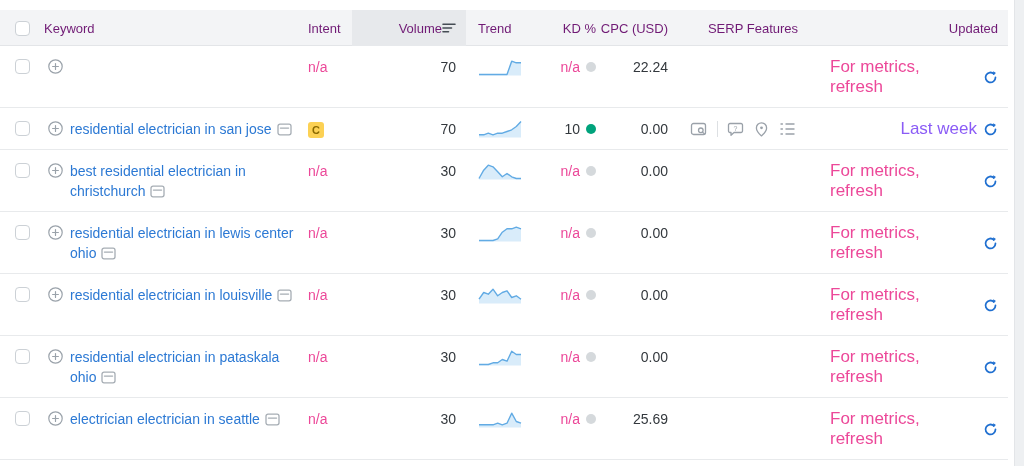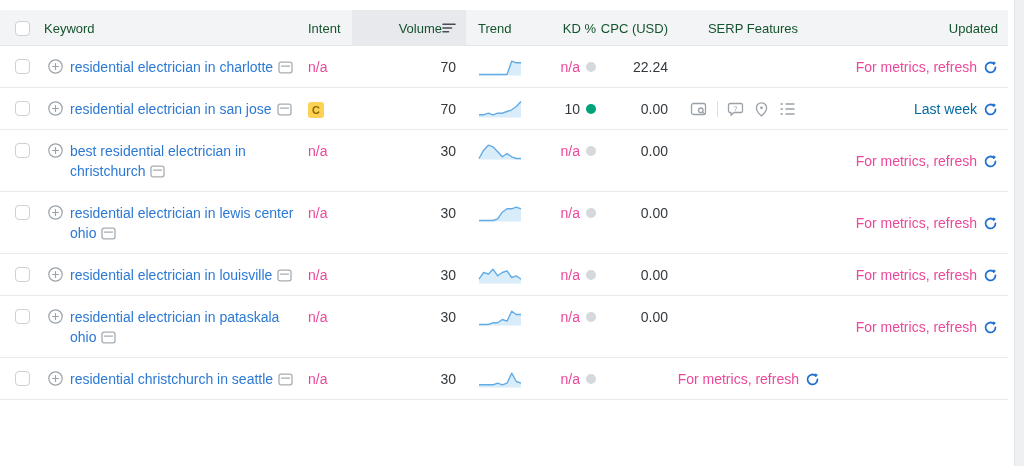--- a/index.html
+++ b/index.html
@@ -8,21 +8,21 @@
   .stage { position:relative; width:1024px; height:466px; background:#fff; }
   .gutter { position:absolute; right:0; top:0; width:10px; height:466px;
     background:#eef0f2; border-left:1px solid #e3e5e8; }
   .table-wrap { position:absolute; left:0; top:10px; width:1008px; }
 
   .grid-row { display:grid;
     grid-template-columns:44px 256px 52px 114px 79px 55px 76px 154px 178px; }
 
   
   .thead { background:#f3f4f6; height:36px; border-bottom:1px solid #e3e5e8; }
-  .th { display:flex; align-items:center; font-size:13px; color:#14532d; height:36px; }
+  .th { display:flex; align-items:center; font-size:13px; color:#701a75; height:36px; }
   .th-check { justify-content:center; }
   .th-intent { padding-left:8px; }
   .th-volume { justify-content:flex-end; padding-right:10px; background:#e7e9ec; gap:0; }
   .th-trend { padding-left:12px; }
   .th-kd { justify-content:flex-end; padding-right:4px; }
   .th-cpc { justify-content:flex-end; padding-right:8px; }
   .th-serp { justify-content:center; }
   .th-upd { justify-content:flex-end; padding-right:10px; }
 
   
@@ -43,22 +43,22 @@
   .c-kd { display:flex; justify-content:flex-end; align-items:center; padding-right:4px; align-items:flex-start; }
   .c-kd .kd-inner { display:flex; align-items:center; gap:6px; }
   .dot { width:10px; height:10px; border-radius:50%; display:inline-block; }
   .dot-grey { background:#d5d9dc; }
   .dot-green { background:#00a37c; }
   .c-cpc { text-align:right; padding-right:8px; }
   .c-serp { display:flex; align-items:center; gap:9px; padding-left:14px; padding-top:12px; align-items:flex-start; }
   .c-serp .sicon { display:inline-flex; margin-top:1px; }
   .vdiv { width:1px; height:16px; background:#dde0e3; margin-top:1px; }
   .c-upd { display:flex; justify-content:flex-end; padding-right:10px; }
-  .upd-inner { display:flex; align-items:center; gap:6px; font-size:14px; cursor:pointer; }
-  .upd-dark { color:#0369a1; }
+  .upd-inner { display:flex; align-items:center; gap:6px; font-size:17px; cursor:pointer; }
+  .upd-dark { color:#8b5cf6; }
   svg { display:block; }
 </style>
 </head>
 <body>
 
 <div class="stage">
   <div class="table-wrap">
 
     <div class="grid-row thead">
       <div class="th th-check">
@@ -86,26 +86,20 @@
     <div class="cell c-check">
       <span class="checkbox"></span>
     </div>
     <div class="cell c-kw">
       <span class="plus-wrap">
         <svg width="15" height="15" viewBox="0 0 15 15">
           <circle cx="7.5" cy="7.5" r="6.7" fill="none" stroke="#9aa2aa" stroke-width="1.2"></circle>
           <path d="M7.5 4.6v5.8M4.6 7.5h5.8" stroke="#9aa2aa" stroke-width="1.2" stroke-linecap="round"></path>
         </svg>
       </span>
-      <span class="kw-text"><span>residential electrician in charlotte</span><span class="snip">
-          <svg width="15" height="13" viewBox="0 0 15 13">
-            <rect x="1" y="1.2" width="13" height="10.6" rx="2" fill="none" stroke="#a6adb4" stroke-width="1.3"></rect>
-            <path d="M3.4 5.1h8.2" stroke="#a6adb4" stroke-width="1.3" stroke-linecap="round"></path>
-          </svg>
-        </span></span>
     </div>
     <div class="cell c-intent">
       <span class="muted">n/a</span>
     </div>
     <div class="cell c-vol">70</div>
     <div class="cell c-trend">
       <span><svg width="44" height="22" viewBox="0 0 44 22">
                 <path d="M1.0 19.5 L5.7 19.5 L10.3 19.5 L15.0 19.5 L19.7 19.5 L24.3 19.5 L29.0 19.5 L33.7 6.2 L38.3 7.8 L43.0 7.8 L43 20.5 L1 20.5 Z" fill="#d9ecfa"></path>
                 <path d="M1.0 19.5 L5.7 19.5 L10.3 19.5 L15.0 19.5 L19.7 19.5 L24.3 19.5 L29.0 19.5 L33.7 6.2 L38.3 7.8 L43.0 7.8" fill="none" stroke="#62abe4" stroke-width="1.4" stroke-linejoin="round"></path>
               </svg></span>
@@ -400,21 +394,21 @@
     <div class="cell c-check">
       <span class="checkbox"></span>
     </div>
     <div class="cell c-kw">
       <span class="plus-wrap">
         <svg width="15" height="15" viewBox="0 0 15 15">
           <circle cx="7.5" cy="7.5" r="6.7" fill="none" stroke="#9aa2aa" stroke-width="1.2"></circle>
           <path d="M7.5 4.6v5.8M4.6 7.5h5.8" stroke="#9aa2aa" stroke-width="1.2" stroke-linecap="round"></path>
         </svg>
       </span>
-      <span class="kw-text"><span>residential christchurch in seattle</span><span class="snip">
+      <span class="kw-text"><span>electrician electrician in seattle</span><span class="snip">
           <svg width="15" height="13" viewBox="0 0 15 13">
             <rect x="1" y="1.2" width="13" height="10.6" rx="2" fill="none" stroke="#a6adb4" stroke-width="1.3"></rect>
             <path d="M3.4 5.1h8.2" stroke="#a6adb4" stroke-width="1.3" stroke-linecap="round"></path>
           </svg>
         </span></span>
     </div>
     <div class="cell c-intent">
       <span class="muted">n/a</span>
     </div>
     <div class="cell c-vol">30</div>
@@ -423,20 +417,21 @@
                 <path d="M1.0 17.8 L5.7 17.8 L10.3 17.8 L15.0 17.8 L19.7 16.2 L24.3 17.8 L29.0 16.2 L33.7 6.2 L38.3 14.5 L43.0 16.2 L43 20.5 L1 20.5 Z" fill="#d9ecfa"></path>
                 <path d="M1.0 17.8 L5.7 17.8 L10.3 17.8 L15.0 17.8 L19.7 16.2 L24.3 17.8 L29.0 16.2 L33.7 6.2 L38.3 14.5 L43.0 16.2" fill="none" stroke="#62abe4" stroke-width="1.4" stroke-linejoin="round"></path>
               </svg></span>
     </div>
     <div class="cell c-kd">
       <span class="kd-inner">
         <span class="muted">n/a</span>
         <span class="dot dot-grey"></span>
       </span>
     </div>
+    <div class="cell c-cpc">25.69</div>
     <div class="cell c-serp"></div>
     <div class="cell c-upd">
       <span class="upd-inner">
         <span class="muted">For metrics, refresh</span>
         <span>
           <svg width="15" height="15" viewBox="0 0 16 16">
             <path d="M13.3 8a5.3 5.3 0 1 1-1.7-3.9" fill="none" stroke="#1f6fd0" stroke-width="1.9" stroke-linecap="round"></path>
             <path d="M10.9 1.2 L13.9 3.2 L10.7 5.3 Z" fill="#1f6fd0"></path>
           </svg>
         </span>

